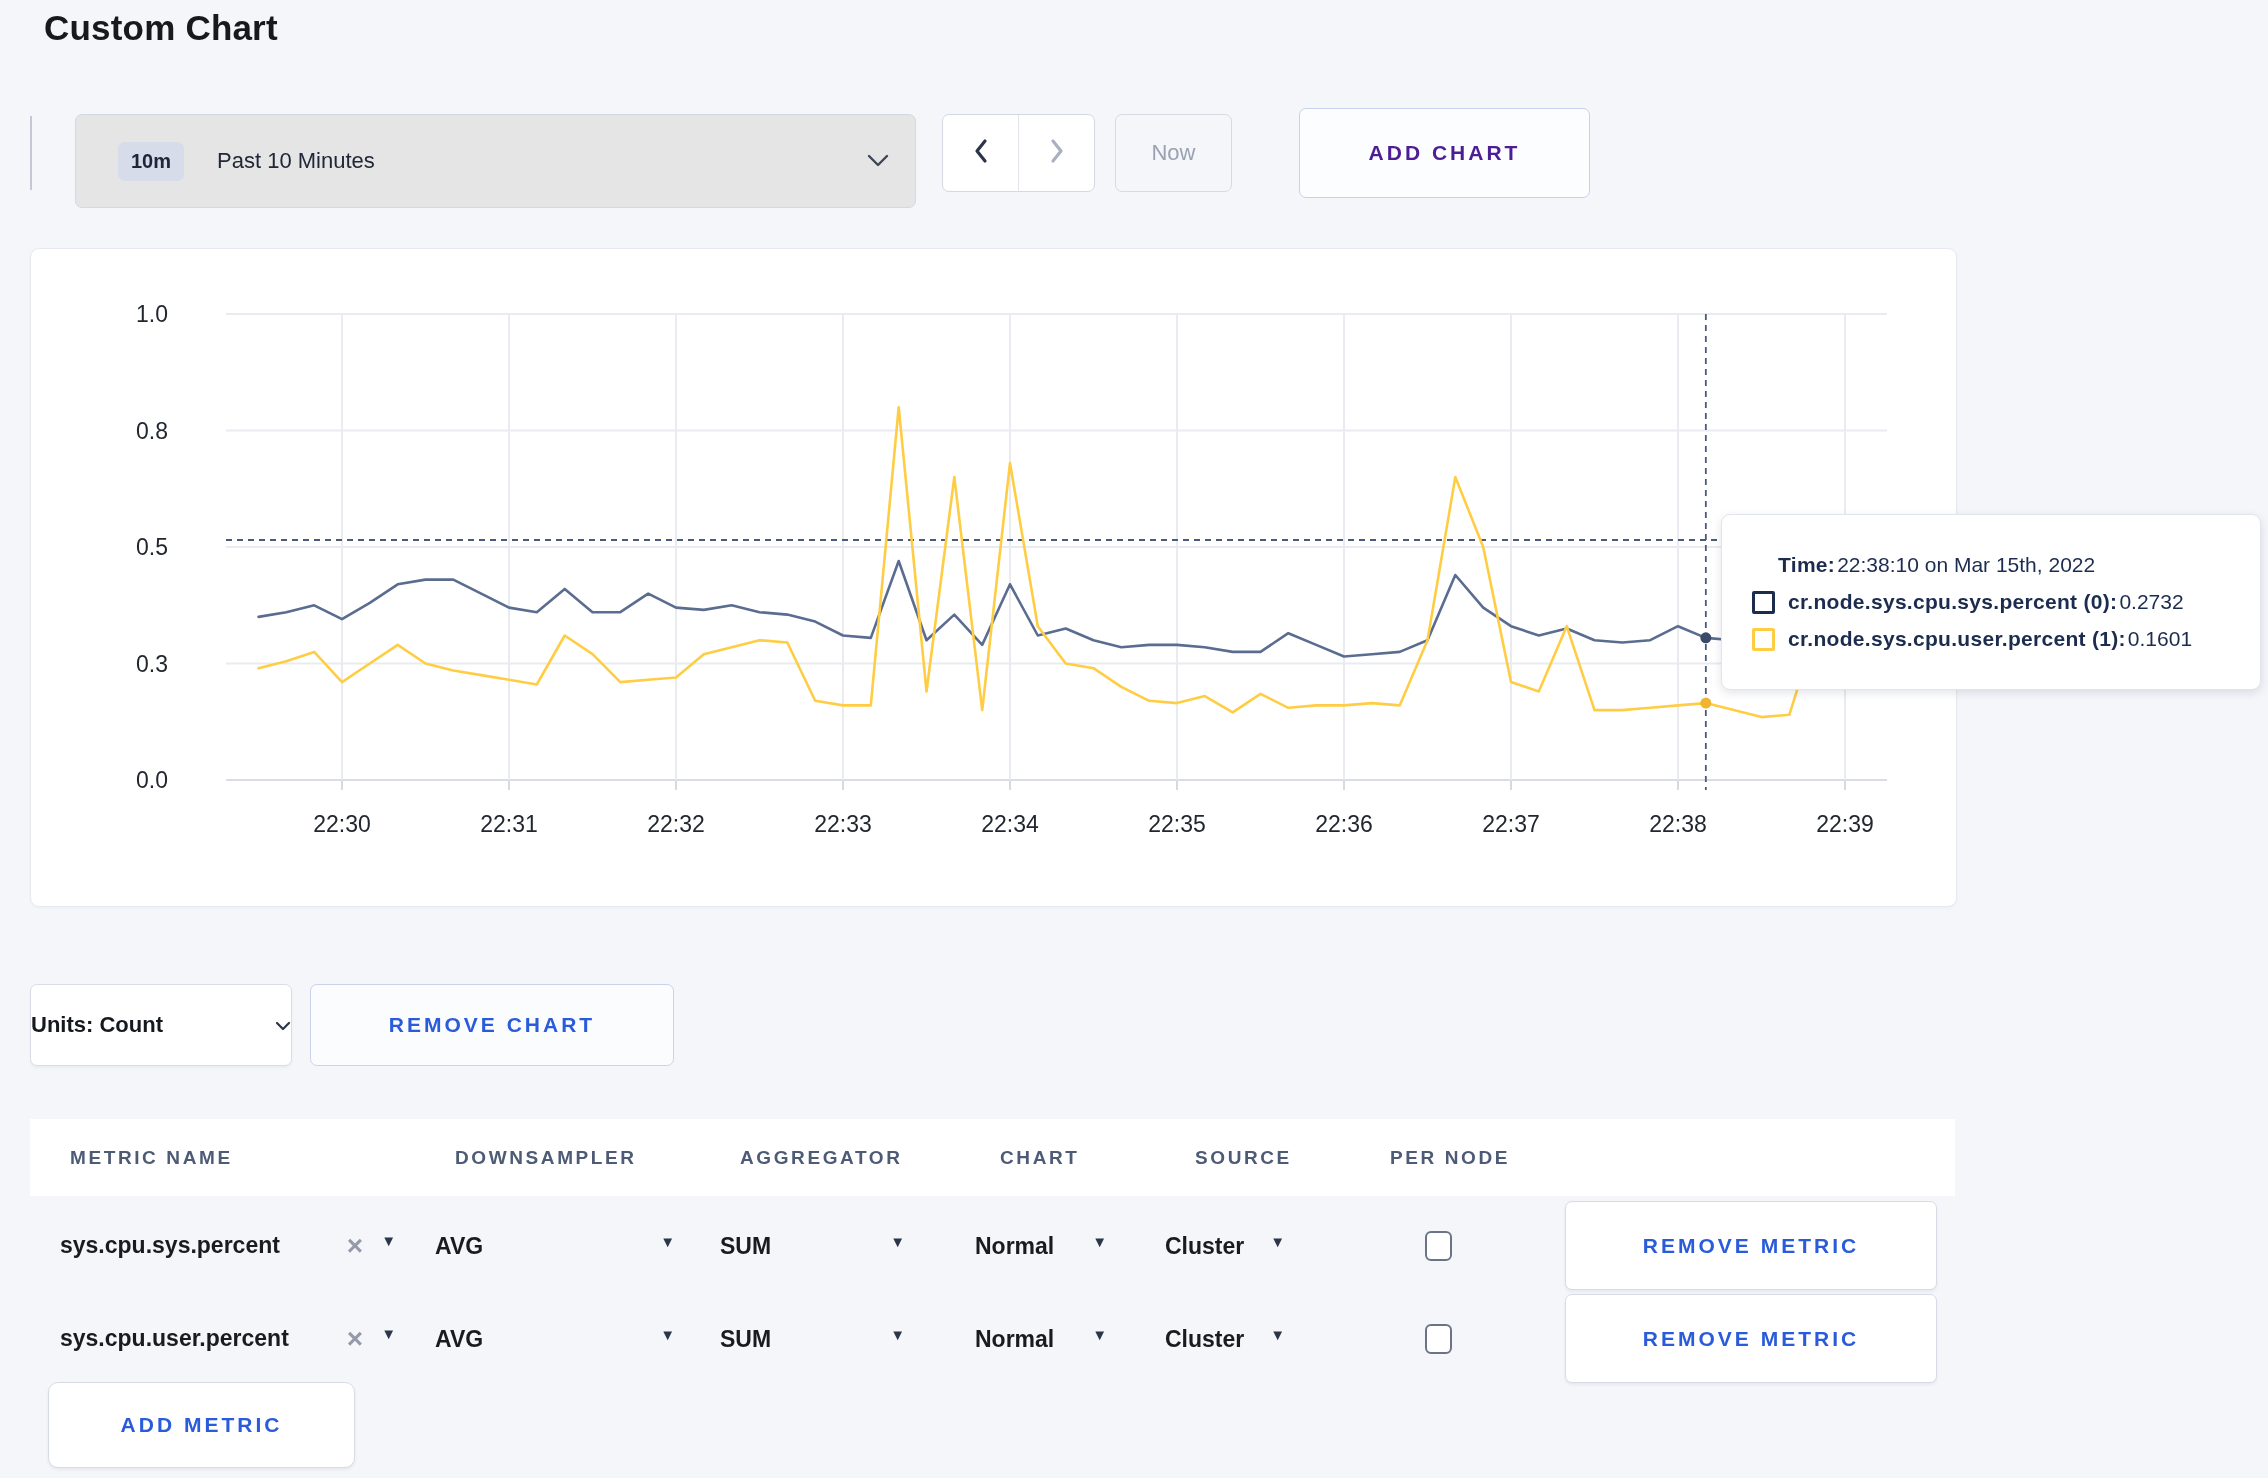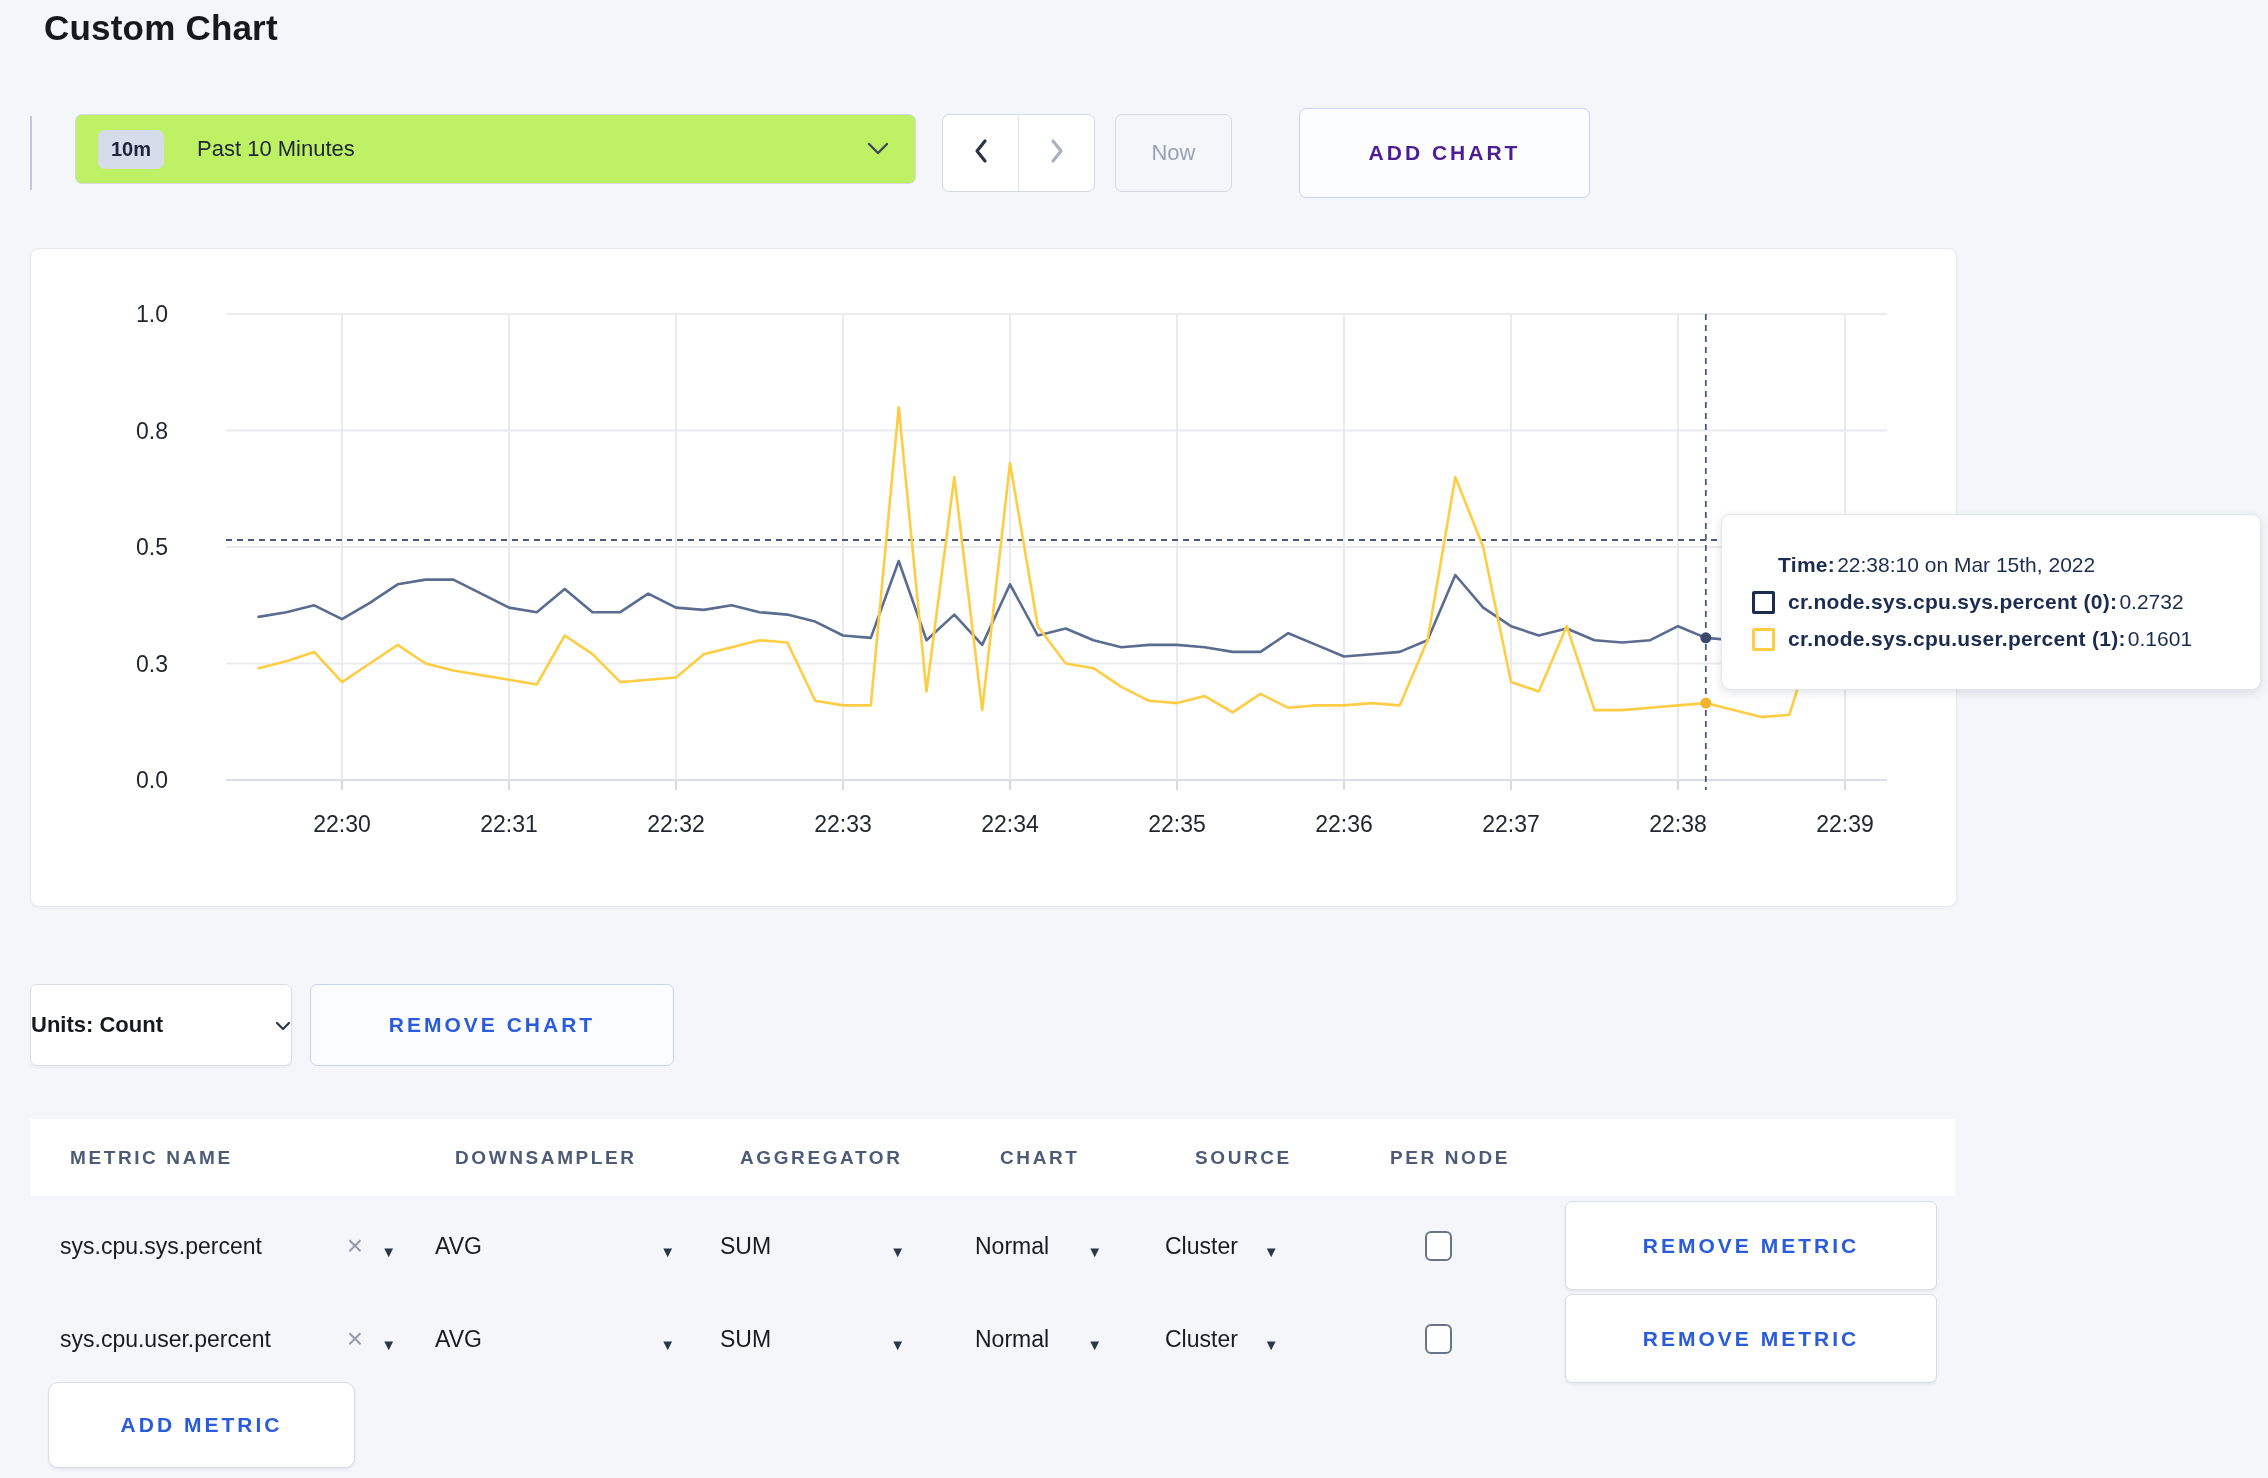--- a/index.html
+++ b/index.html
@@ -5,22 +5,22 @@
   html,body{margin:0;padding:0;background:#f5f6fa;}
   .page{position:relative;width:2268px;height:1478px;background:#f5f6fa;overflow:hidden;
         font-family:"Liberation Sans","DejaVu Sans",sans-serif;color:#1b1f26;}
 
   
   .page-title{position:absolute;left:44px;top:8px;font-size:35px;font-weight:700;color:#17191e;letter-spacing:.2px;}
 
   
   .toolbar{position:absolute;left:30px;top:114px;height:78px;width:2200px;}
   .toolbar-vline{position:absolute;left:0;top:2px;width:2px;height:74px;background:#c3c8d4;}
-  .range-select{position:absolute;left:45px;top:0;width:841px;height:70px;background:#bef264;
-      border:1px solid #d3d8e3;border-radius:7px;display:flex;align-items:center;cursor:pointer;box-sizing:border-box;}
+  .range-select{position:absolute;left:45px;top:0;width:841px;height:94px;background:#e5e5e5;
+      border:1px solid #d3d8e3;border-radius:7px;display:flex;align-items:center;cursor:pointer;box-sizing:border-box;padding-left:20px;}
   .range-badge{margin-left:22px;background:#d7dcea;color:#20263a;font-weight:700;font-size:20px;
       padding:8px 13px;border-radius:7px;}
   .range-label{margin-left:33px;font-size:22px;color:#202737;}
   .range-chevron{margin-left:auto;margin-right:26px;display:flex;}
   .pager{position:absolute;left:912px;top:0;width:153px;height:78px;background:#fff;border:1px solid #d3d8e3;
       border-radius:7px;display:flex;box-sizing:border-box;overflow:hidden;}
   .pager-btn{flex:1;display:flex;align-items:center;justify-content:center;cursor:pointer;}
   .pager-btn + .pager-btn{border-left:1px solid #e2e5ec;}
   .now-btn{position:absolute;left:1085px;top:0;width:117px;height:78px;border:1px solid #d6dae3;border-radius:7px;
       display:flex;align-items:center;justify-content:center;font-size:22px;color:#9aa1b2;box-sizing:border-box;cursor:default;}
@@ -53,21 +53,21 @@
       font-size:21px;font-weight:700;letter-spacing:3px;color:#2a5bdb;cursor:pointer;box-sizing:border-box;}
 
   
   .thead{position:absolute;left:30px;top:1119px;width:1925px;height:77px;background:#fff;}
   .thead span{position:absolute;top:50%;transform:translateY(-50%);font-size:19px;font-weight:700;
       letter-spacing:2.6px;color:#4e5b76;}
   .th-0{left:40px;} .th-1{left:425px;} .th-2{left:710px;} .th-3{left:970px;} .th-4{left:1165px;} .th-5{left:1360px;}
 
   .mrow{position:absolute;left:30px;width:1925px;height:93px;}
   .mrow-0{top:1199px;} .mrow-1{top:1292px;}
-  .cell{position:absolute;top:50%;transform:translateY(-50%);display:flex;align-items:flex-end;font-size:23px;color:#181b20;}
+  .cell{position:absolute;top:50%;transform:translateY(-50%);display:flex;align-items:flex-start;font-size:23px;color:#181b20;font-weight:bold;}
   .cell-metric{left:30px;width:336px;cursor:pointer;}
   .metric-name{white-space:nowrap;}
   .clear-x{margin-left:auto;font-size:28px;color:#949aa9;line-height:1;cursor:pointer;padding:0 4px;}
   .dd-arrow{font-size:15px;color:#2b3648;margin-left:14px;}
   .cell-down{left:405px;width:240px;justify-content:space-between;cursor:pointer;}
   .cell-agg{left:690px;width:185px;justify-content:space-between;cursor:pointer;}
   .cell-rate{left:945px;gap:24px;cursor:pointer;}
   .cell-src{left:1135px;gap:12px;cursor:pointer;}
   .checkbox{position:absolute;left:1395px;top:50%;transform:translateY(-50%);width:27px;height:30px;background:#fff;
       border:2px solid #6b7486;border-radius:6px;cursor:pointer;box-sizing:border-box;}

